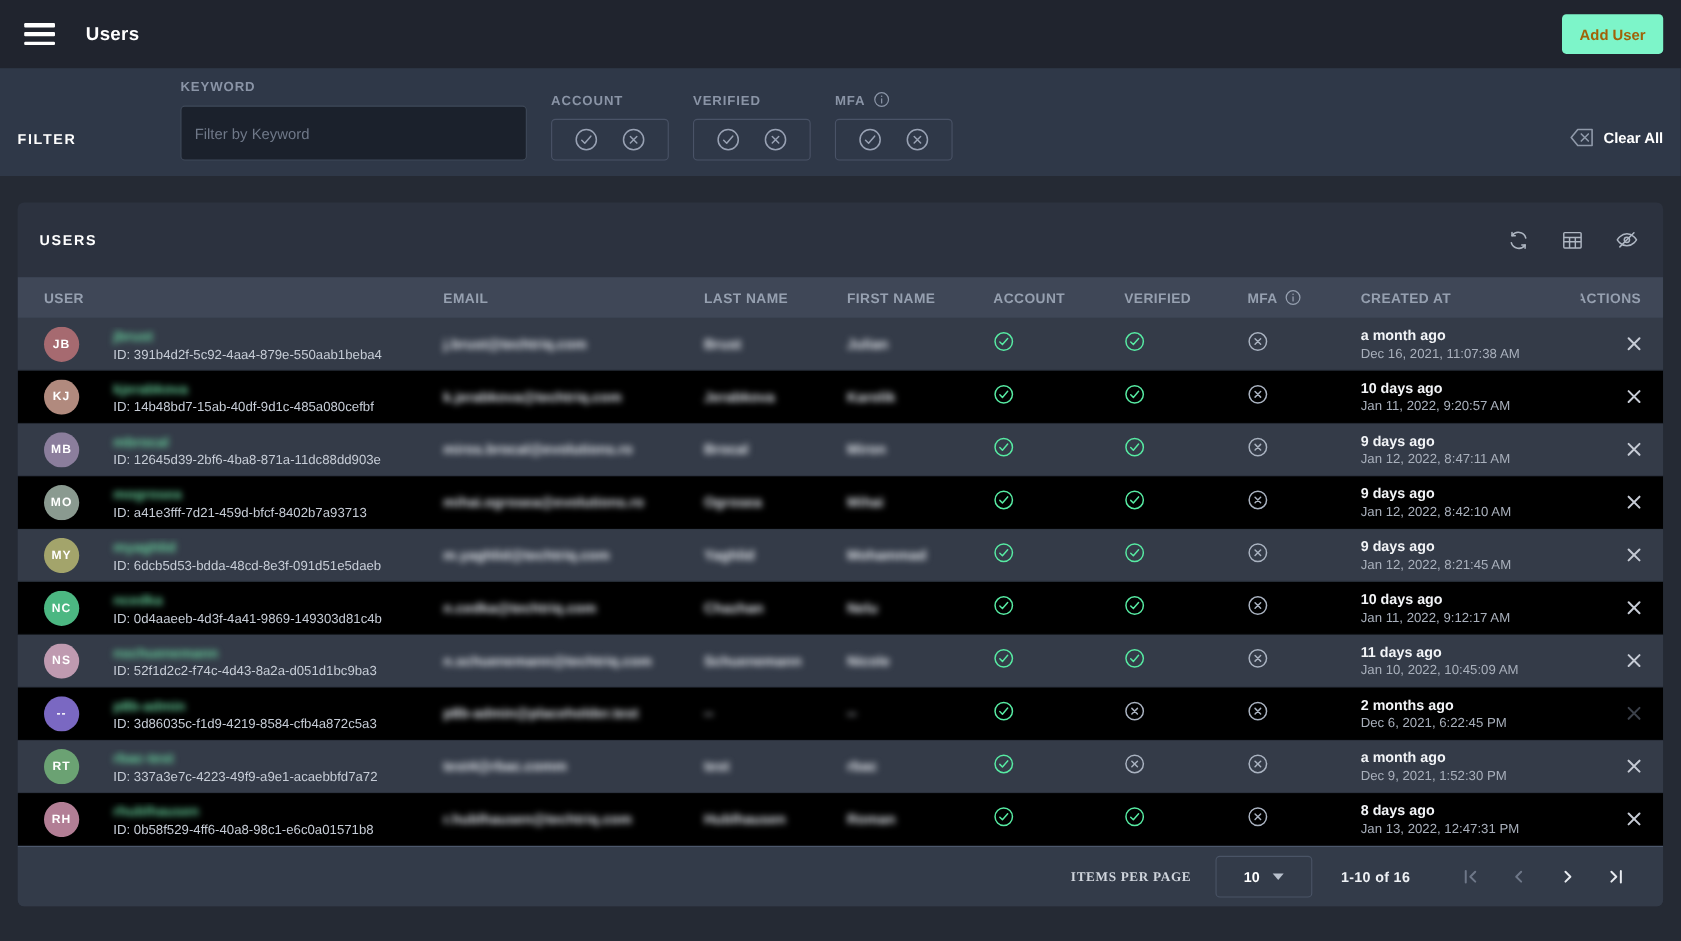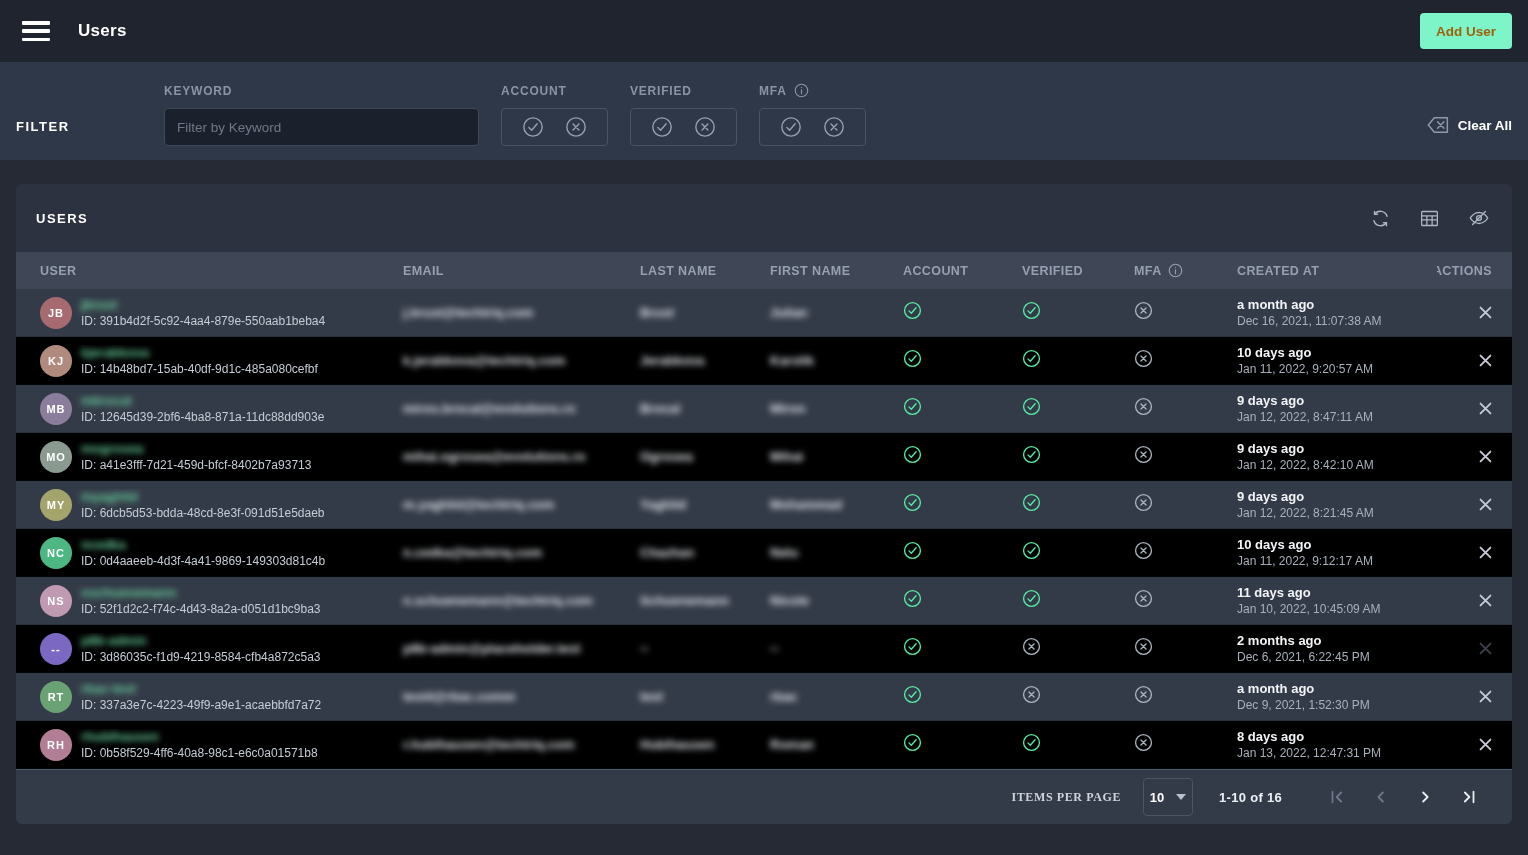--- a/index.html
+++ b/index.html
@@ -13,21 +13,21 @@
   .topbar-title { color:#ffffff; font-size:17px; font-weight:bold; margin-left:28px; letter-spacing:.3px; }
   .add-user-btn { margin-left:auto; background:#7df5c9; color:#a16207; border:none; border-radius:4px;
     height:36px; padding:0 16px; font-size:13.5px; font-weight:bold; cursor:pointer; font-family:inherit; }
 
   
   .filterbar { height:98px; background:#2f3848; display:flex; align-items:flex-end; padding:0 16px 14px 16px; }
   .filter-section-label { color:#ffffff; font-weight:bold; font-size:13px; letter-spacing:1.5px; margin:0 0 12px 0; width:148px; }
   .fgroup { margin-right:22px; }
   .fgroup-label { color:#8a94a6; font-size:12px; font-weight:bold; letter-spacing:.8px; margin-bottom:10px;
     display:flex; align-items:center; gap:7px; }
-  .keyword-input { width:315px; height:38px; background:#1b212c; border:1px solid #3f4959; border-radius:4px;
+  .keyword-input { width:315px; height:50px; background:#1b212c; border:1px solid #3f4959; border-radius:4px;
     color:#cfd4dc; font-size:13.5px; padding:0 12px; font-family:inherit; outline:none; }
   .keyword-input::placeholder { color:#6f7888; }
   .toggle-box { width:107px; height:38px; border:1px solid #4a5367; border-radius:4px;
     display:flex; align-items:center; justify-content:space-evenly; }
   .icon-btn { background:none; border:none; cursor:pointer; display:flex; align-items:center; color:#98a1b3; padding:2px; }
   .clear-all { margin-left:auto; display:flex; align-items:center; gap:9px; cursor:pointer; margin-bottom:12px; }
   .clear-all .txt { color:#ffffff; font-weight:bold; font-size:13.5px; }
   .clear-all svg { color:#8f99a9; }
 
   
@@ -41,42 +41,42 @@
   .tgrid { display:grid; grid-template-columns:387px 237px 130px 133px 119px 112px 103px 200px 1fr; align-items:center; }
   .thead { height:37px; background:#3f4757; color:#96a0b0; font-size:12.5px; font-weight:bold; letter-spacing:.4px; }
   .thead .cell { display:flex; align-items:center; gap:6px;text-align:center; }
   .thead .cell:first-child { padding-left:24px; }
   .thead .cell.right { justify-content:flex-end; padding-right:20px; }
 
   .trow { height:48px; border-bottom:1px solid rgba(20,24,32,.25); }
   .trow.odd  { background:#343b48; }
   .trow.even { background:#000000; }
   .cell { overflow:hidden; white-space:nowrap; }
-  .user-cell { display:flex; align-items:flex-start; gap:9px; padding-left:24px; }
+  .user-cell { display:flex; align-items:flex-end; gap:31px; padding-left:24px; }
   .avatar { width:32px; height:32px; border-radius:50%; flex:0 0 32px; display:flex; align-items:center; justify-content:center;
     color:#ffffff; font-size:11px; font-weight:bold; letter-spacing:1px; }
   .user-meta { display:flex; flex-direction:column; gap:2px; }
   .username { color:#67cf9b; font-size:13px; font-weight:bold; cursor:pointer; width:max-content; }
   .user-id { color:#c6ccd6; font-size:12px; }
   .redacted { filter:blur(3px); }
   .plain-cell { color:#dfe3e9; font-size:13px; font-weight:bold; }
   .status-cell svg { display:none; }
   .status-cell.status-true  svg.check { display:inline; color:#57eba3; }
   .status-cell.status-false svg.cross { display:inline; color:#a9b2c0; }
   .created-rel { color:#f2f4f7; font-size:13px; font-weight:bold; }
   .created-date { color:#a9b0bc; font-size:12px; margin-top:2px; }
   .actions-cell { display:flex; justify-content:flex-end; padding-right:18px; }
   .delete-btn { background:none; border:none; cursor:pointer; color:#c6cbd5; display:flex; }
   .delete-btn.disabled { color:#6e7788; opacity:.55; cursor:default; }
 
   
   .panel-foot { height:55px; background:#333b49; border-top:1px solid #4d586c;
     display:flex; align-items:center; justify-content:flex-end; padding-right:28px; gap:0; }
   .ipp-label { color:#cfd4dc; font-size:12px; font-weight:bold; letter-spacing:.6px;font-family:Liberation Serif, serif; }
-  .ipp-select { width:50px; height:38px; border:1px solid #4a5466; border-radius:4px; margin-left:22px;
+  .ipp-select { width:88px; height:38px; border:1px solid #4a5466; border-radius:4px; margin-left:22px;
     display:flex; align-items:center; justify-content:center; gap:12px; cursor:pointer; background:none; }
   .ipp-value { color:#ffffff; font-size:13px; font-weight:bold; }
   .caret-down { width:0; height:0; border-left:5px solid transparent; border-right:5px solid transparent; border-top:6px solid #b9c1cd; }
   .range-label { color:#eef1f5; font-size:13px; font-weight:bold; margin-left:26px; letter-spacing:.3px; }
   .pager { display:flex; gap:14px; margin-left:40px; }
   .pager .icon-btn { padding:4px 6px; }
   .pager .dim { color:#6e7788; }
   .pager .lit { color:#e8ebf0; }
 </style>
 </head>

